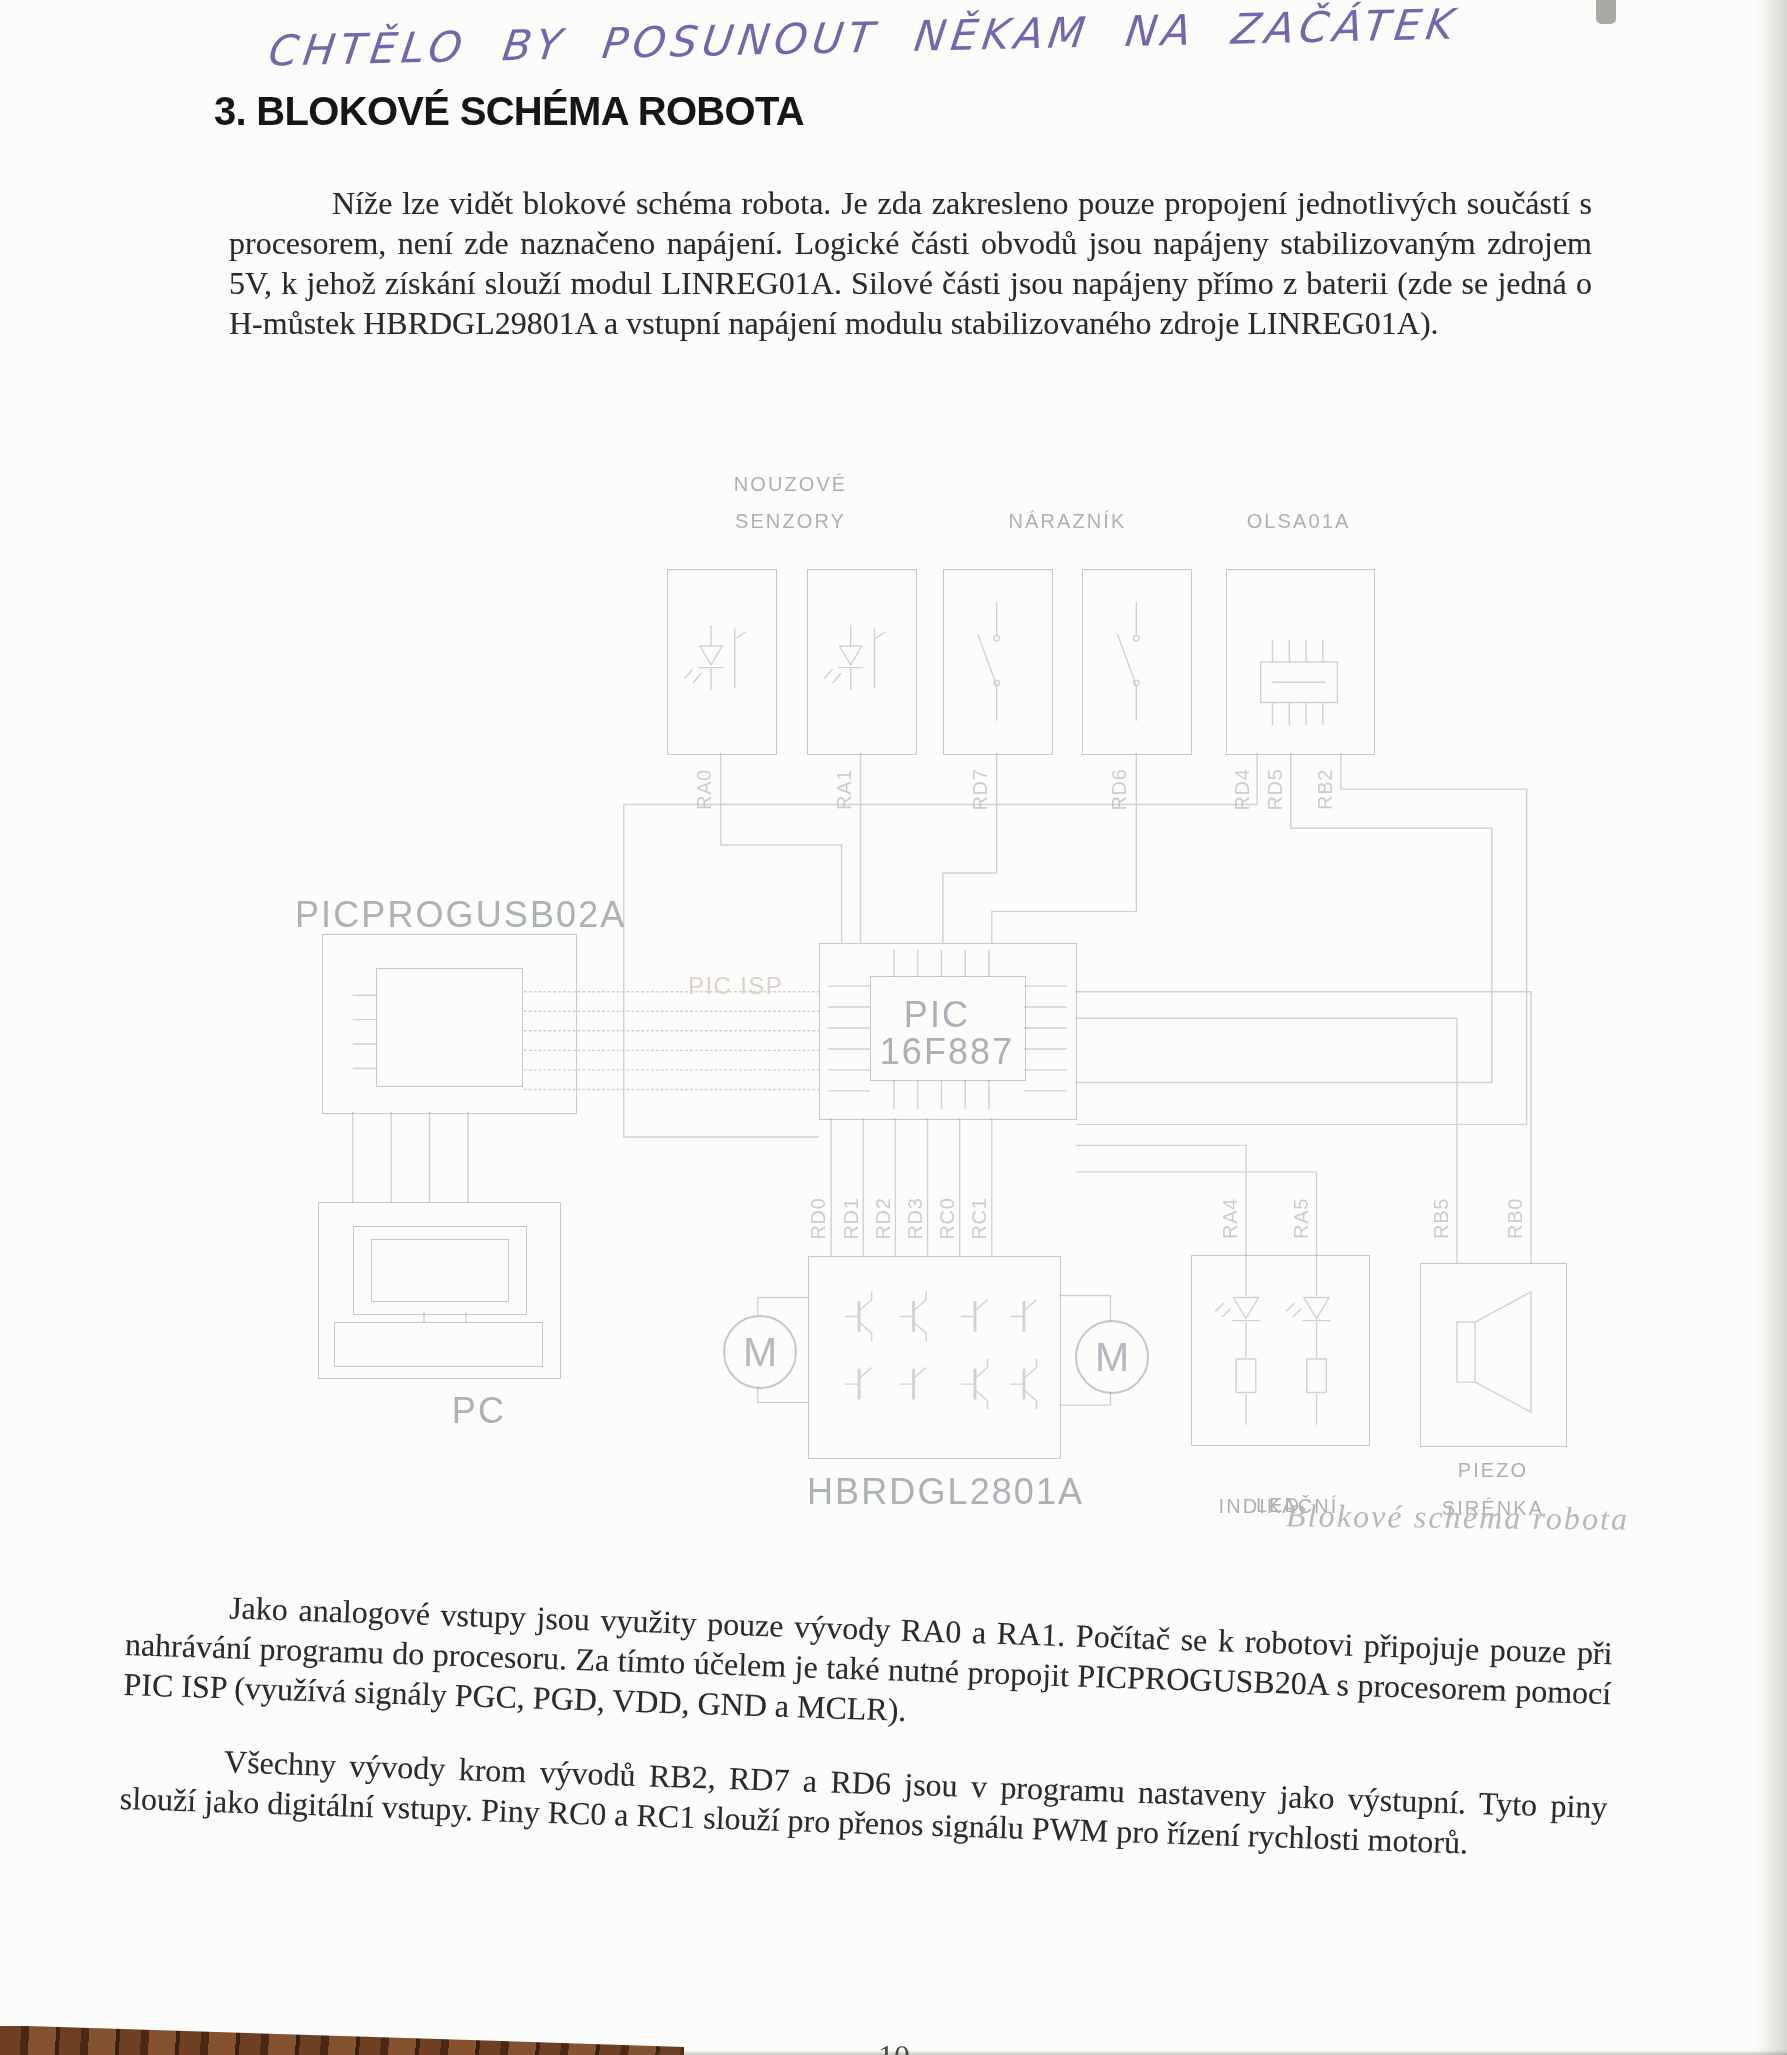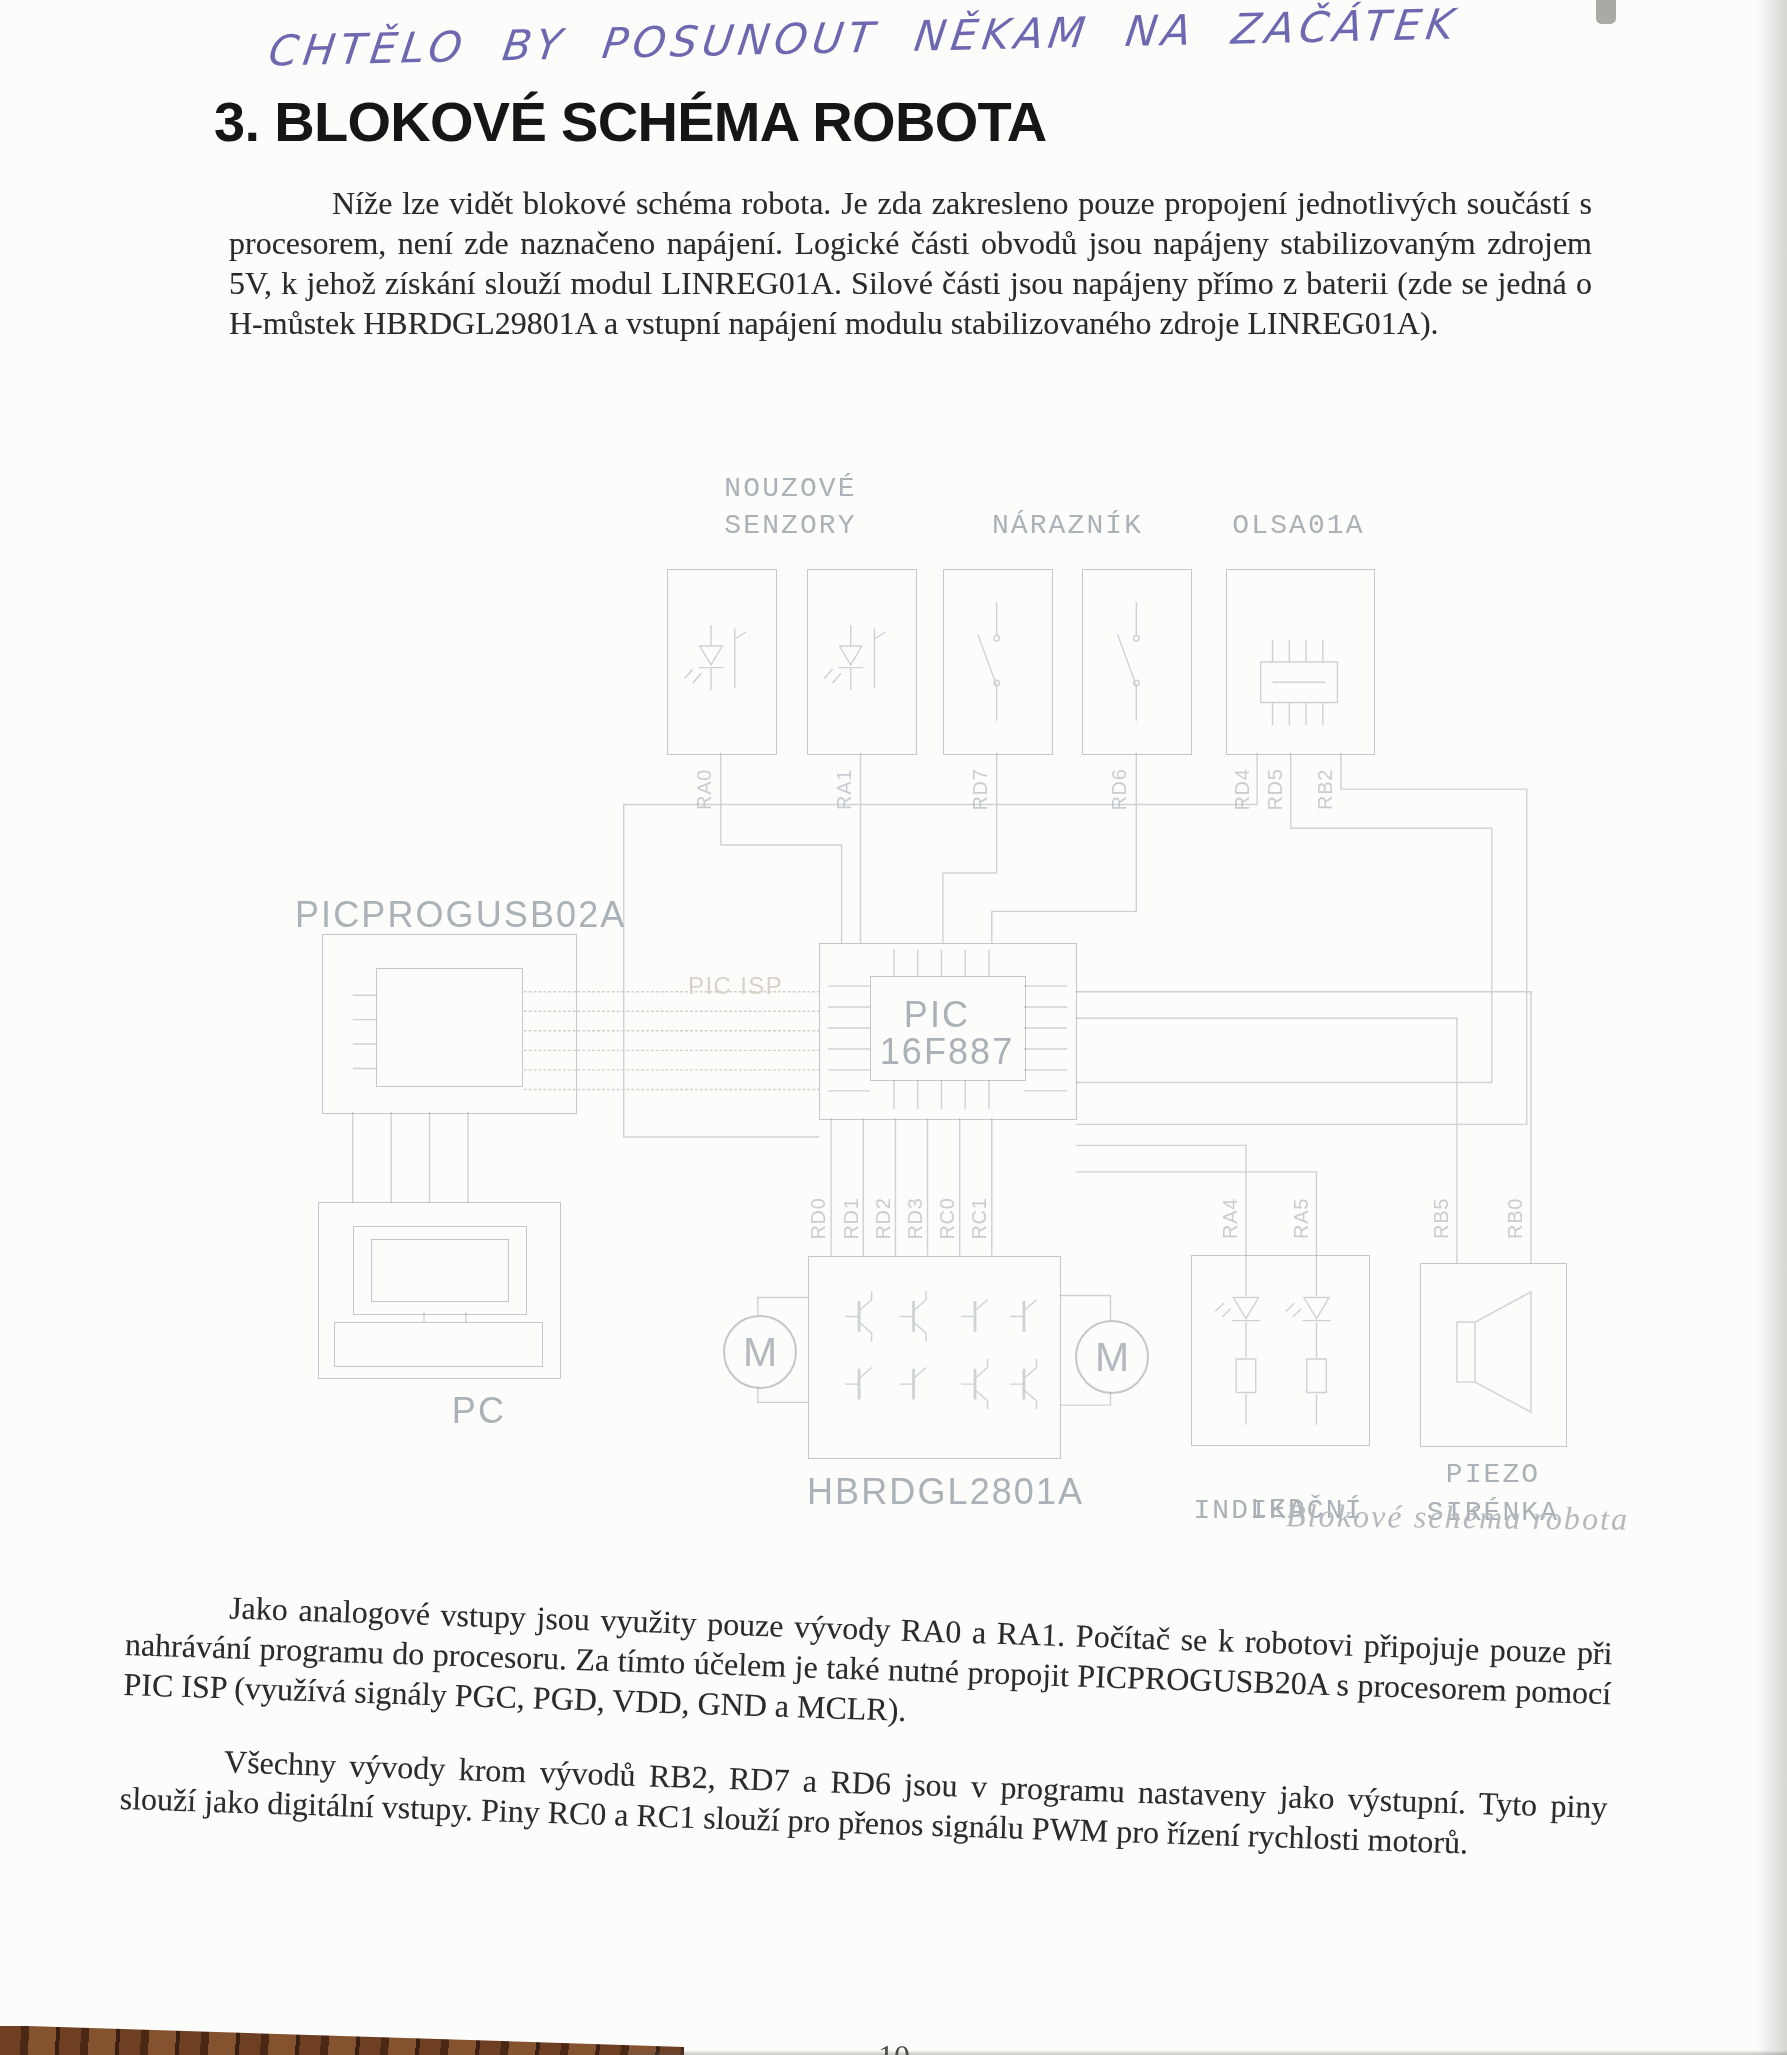--- a/index.html
+++ b/index.html
@@ -40,21 +40,21 @@
   .handwriting{
     position:absolute;left:269px;top:12.6px;width:1187px;
     font-family:"DejaVu Sans", sans-serif;font-style:italic;
     font-size:42px;letter-spacing:4.9px;word-spacing:18px;
     color:#5b54a8;transform:rotate(-1.3deg) skewX(-9deg);
     white-space:nowrap;opacity:.88;
   }
   .heading{
     position:absolute;left:214px;top:89px;
     font-family:"Liberation Sans", sans-serif;font-weight:bold;
-    font-size:56px;letter-spacing:-0.7px;color:#161616;
+    font-size:40px;letter-spacing:-0.7px;color:#161616;
   }
   .para{
     font-size:32px;line-height:40px;color:#2d2b29;
     text-align:justify;text-indent:103px;
     text-shadow:0 0 0.7px rgba(60,50,40,.35);
   }
   .para1{position:absolute;left:229px;top:183px;width:1363px;}
   .lower-block{
     position:absolute;left:127px;top:1584px;width:1487px;
     transform:rotate(1.9deg);transform-origin:0 0;
@@ -69,21 +69,21 @@
     position:absolute;left:878px;top:2040px;width:63px;height:15.4px;
     overflow:hidden;
   }
   .page-number span{font-size:32px;line-height:32px;color:#4a4a48;}
   
   .dbox{position:absolute;border:1.4px solid rgba(148,156,163,.55);background:transparent;}
   .dlabel{
     position:absolute;font-family:"Liberation Sans", sans-serif;
     color:#aab1b7;letter-spacing:2.1px;text-align:center;white-space:nowrap;
   }
-  .dlabel.small{font-size:28px;font-family:Liberation Mono, monospace;}
+  .dlabel.small{font-size:20px;}
   .dlabel.med{font-size:36px;}
   .pin{
     position:absolute;width:56px;height:21px;
     font-family:"Liberation Sans", sans-serif;font-size:20px;
     color:rgba(158,166,174,.55);text-align:center;line-height:21px;
     transform:rotate(-90deg);letter-spacing:0.7px;
   }
   .motor{
     position:absolute;width:70px;height:70px;border-radius:50%;
     border:2.1px solid rgba(148,156,163,.55);

